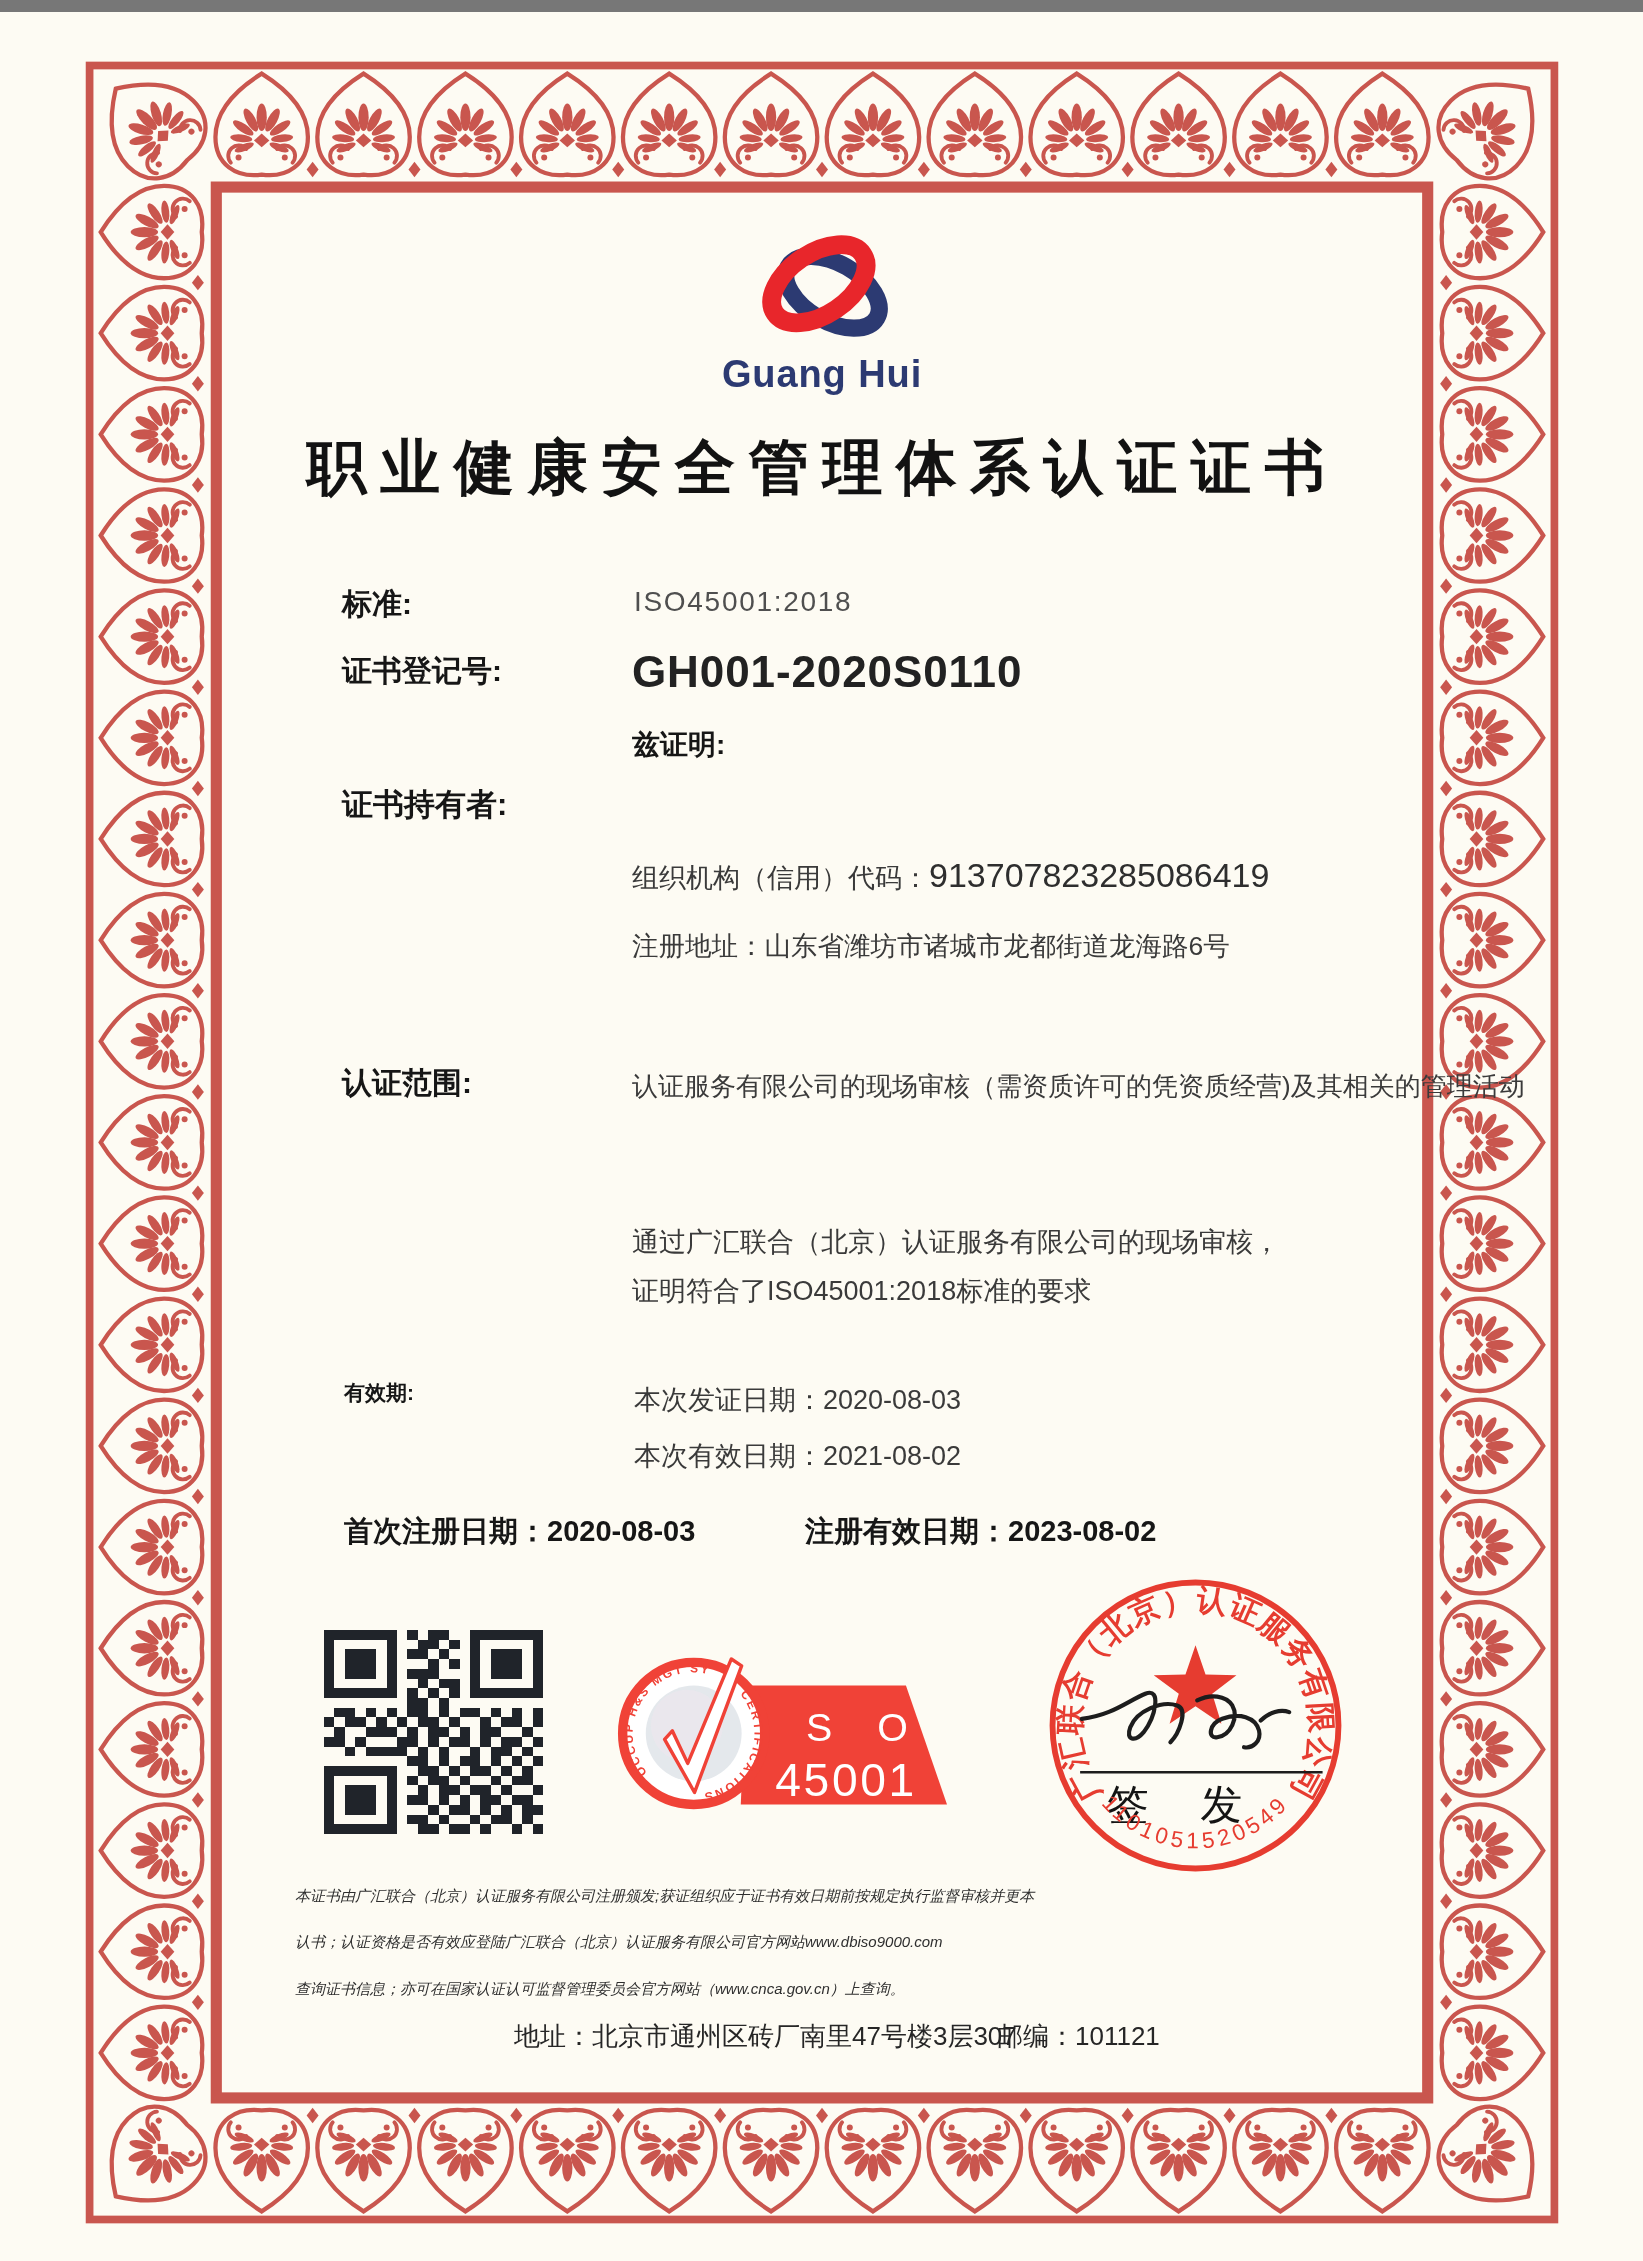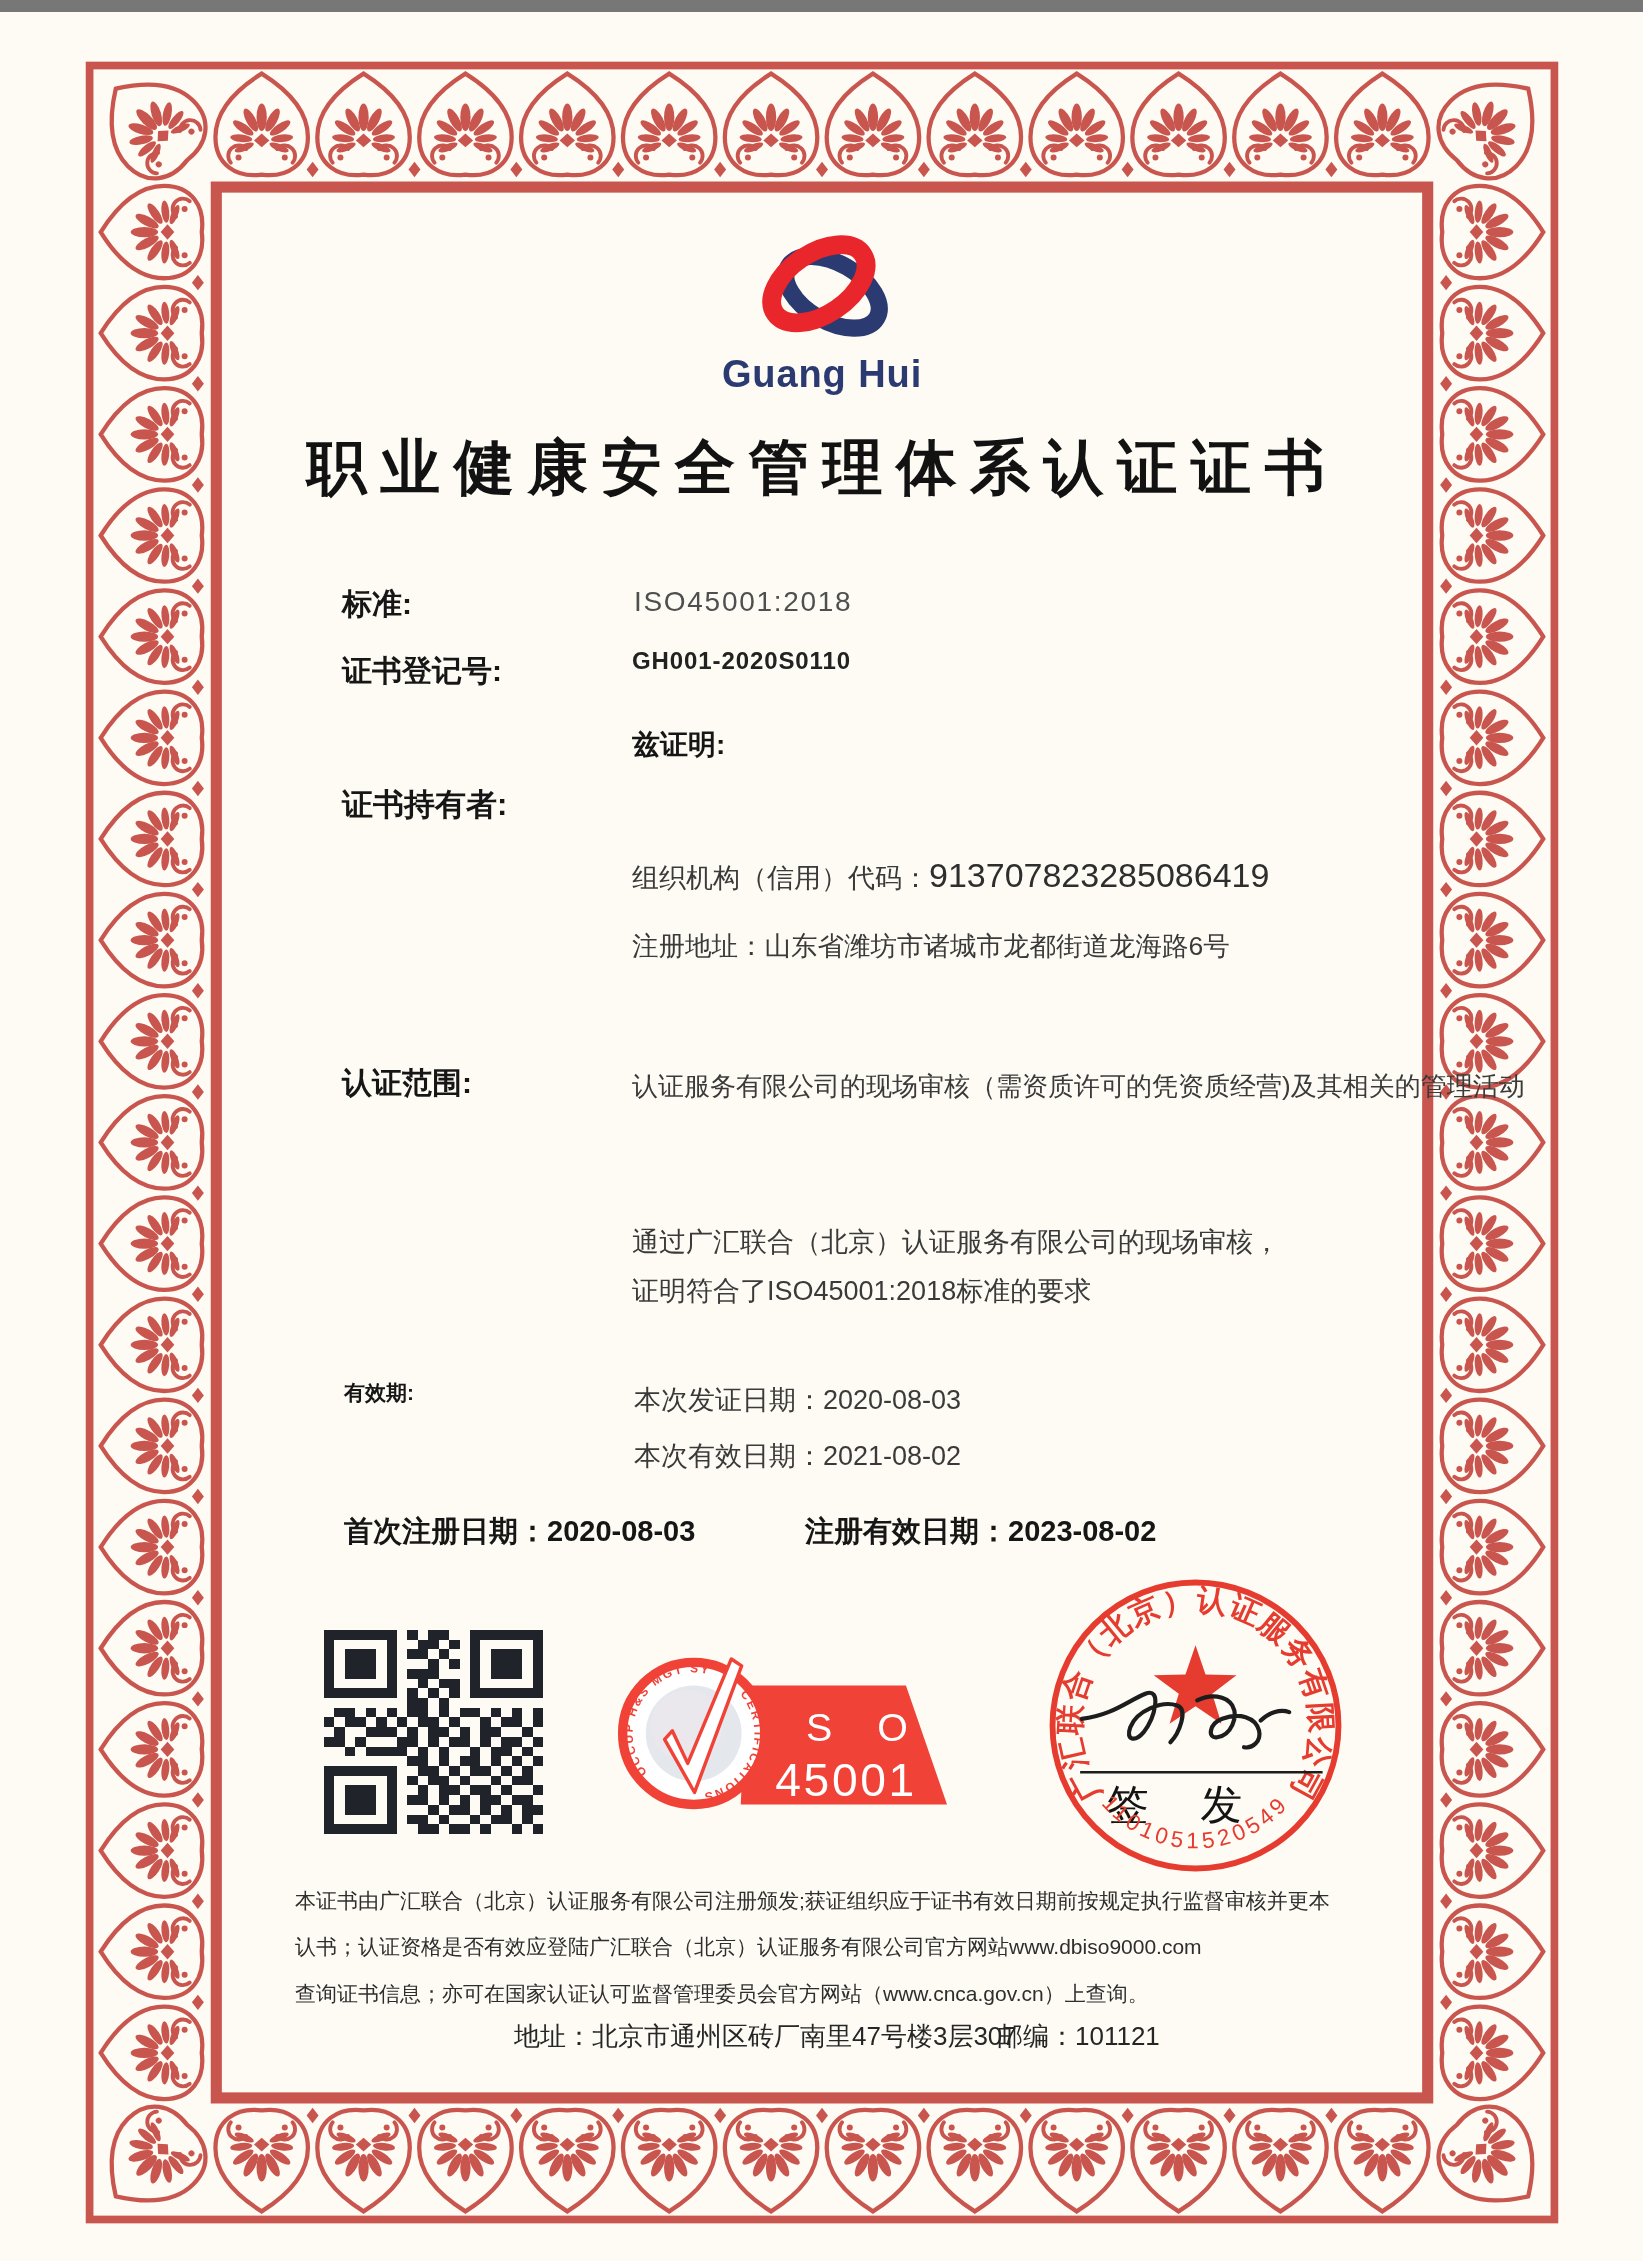--- a/index.html
+++ b/index.html
@@ -19,21 +19,21 @@
   }
   .abs{position:absolute;white-space:nowrap;}
   .center{left:0;right:0;text-align:center;}
   .label{font-weight:700;color:#161616;}
   .value{color:#3a3a3a;}
   .title{
     font-size:60px;font-weight:700;color:#121212;
     letter-spacing:13.7px;padding-left:1px;
   }
   .brand{font-size:38px;font-weight:700;color:var(--logo-navy);letter-spacing:0.9px;}
-  .footer-line{font-size:21px;color:#2e2e2e;}
+  .footer-line{font-size:15px;color:#2e2e2e;font-style:italic;}
   .addr-line{font-size:26px;color:#262626;}
   
   .border-stroke{stroke:var(--border-red);}
   .border-fill{fill:var(--border-red);}
   .seal-stroke{stroke:var(--seal-red);}
   .seal-fill{fill:var(--seal-red);}
   .badge-fill{fill:var(--badge-red);}
   .badge-stroke{stroke:var(--badge-red);}
   .badge-red-text{fill:var(--badge-red);}
   .logo-red-stroke{stroke:var(--logo-red);}
@@ -209,21 +209,21 @@
     </g>
   </svg>
   <div class="abs center brand" style="top:341px">Guang Hui</div>
 
   <div class="abs center title" style="top:416px">职业健康安全管理体系认证证书</div>
 
   <div class="abs label" style="left:342px;top:572px;font-size:30px">标准:</div>
   <div class="abs value" style="left:634px;top:574px;font-size:28px;letter-spacing:1.7px;color:#4f4f4f">ISO45001:2018</div>
 
   <div class="abs label" style="left:342px;top:639px;font-size:30px">证书登记号:</div>
-  <div class="abs" style="left:632px;top:635px;font-size:24px;font-weight:700;color:#222;letter-spacing:0.9px">GH001-2020S0110</div>
+  <div class="abs" style="left:632px;top:635px;font-size:44px;font-weight:700;color:#222;letter-spacing:0.9px">GH001-2020S0110</div>
 
   <div class="abs label" style="left:632px;top:714px;font-size:28px">兹证明:</div>
 
   <div class="abs label" style="left:342px;top:772px;font-size:31px">证书持有者:</div>
 
   <div class="abs" style="left:632px;top:844px;display:flex;align-items:baseline">
     <span class="value" style="font-size:27px">组织机构（信用）代码：</span>
     <span style="font-size:34px;color:#2e2e2e">913707823285086419</span>
   </div>
 

